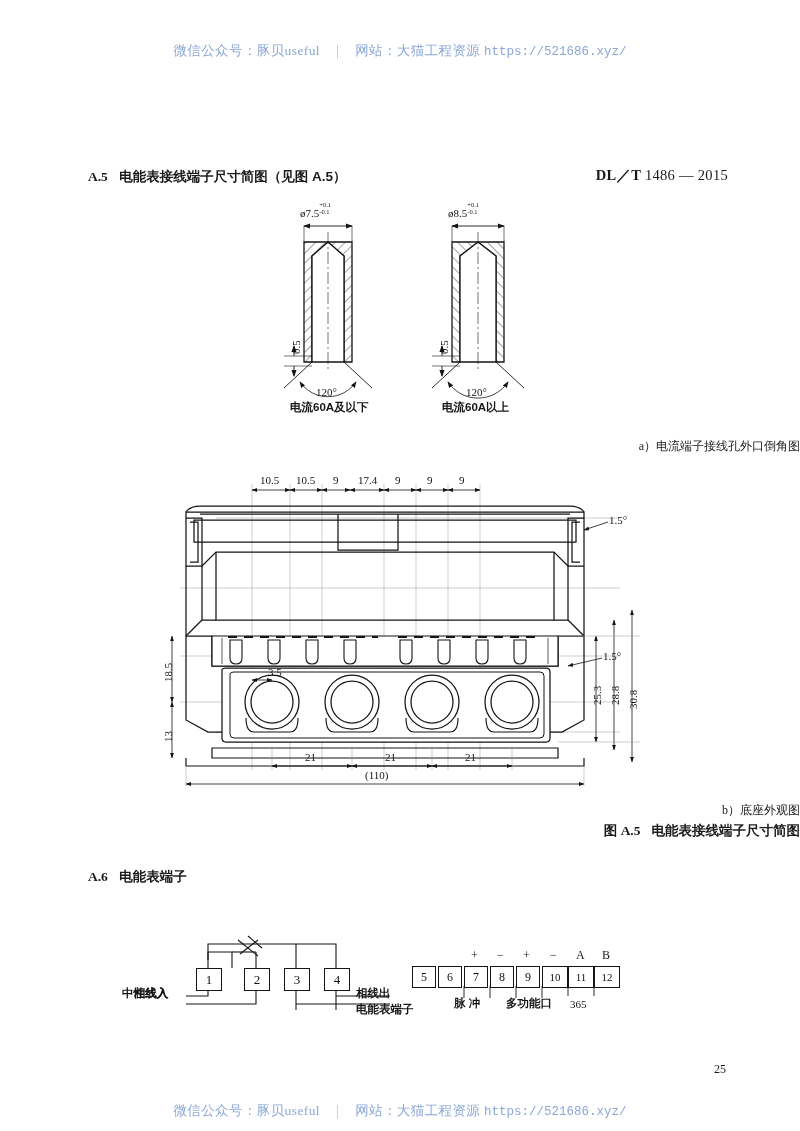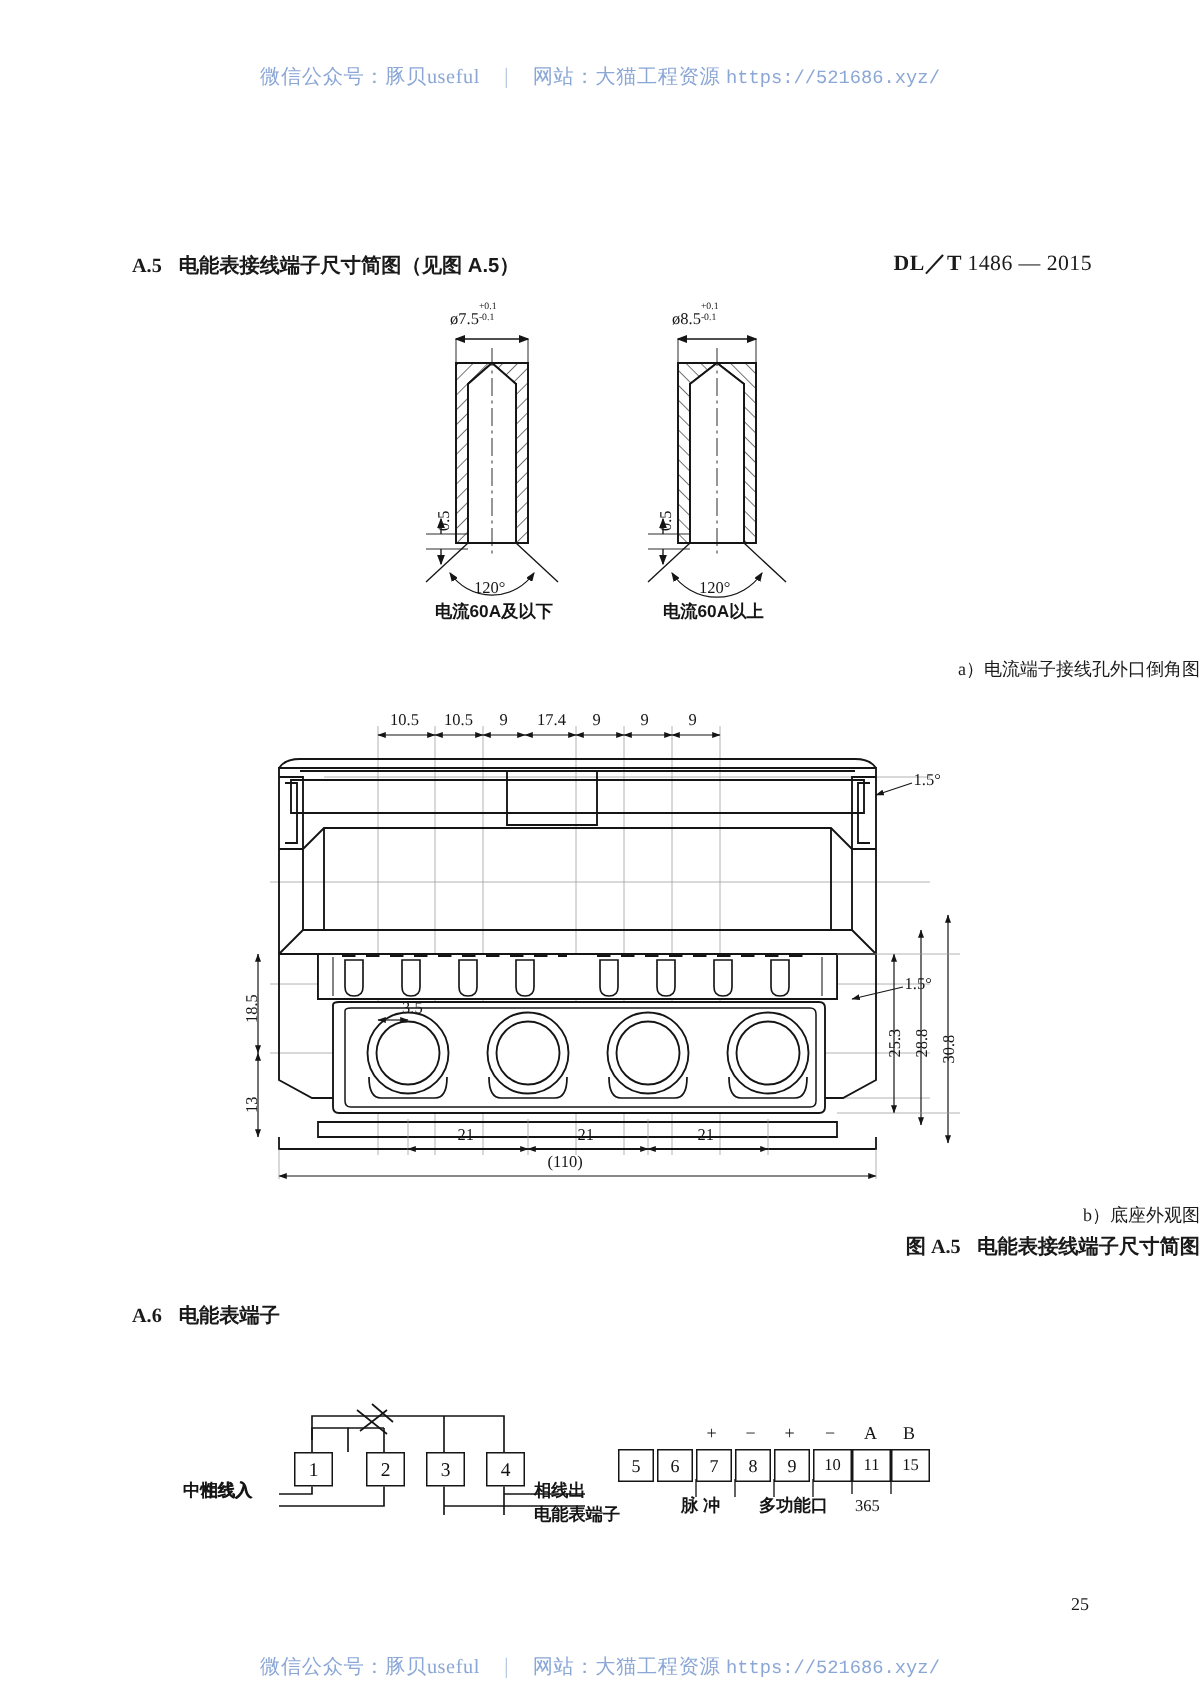--- a/index.html
+++ b/index.html
@@ -435,21 +435,21 @@
     <div class="lbl cn" style="left:180px;top:56px;">相线出</div>
     <div class="lbl cn" style="left:180px;top:72px;">电能表端子</div>
 
     <div class="term-box" style="left:236px;top:36px;width:22px;height:20px;line-height:20px;font-size:12px;">5</div>
     <div class="term-box" style="left:262px;top:36px;width:22px;height:20px;line-height:20px;font-size:12px;">6</div>
     <div class="term-box" style="left:288px;top:36px;width:22px;height:20px;line-height:20px;font-size:12px;">7</div>
     <div class="term-box" style="left:314px;top:36px;width:22px;height:20px;line-height:20px;font-size:12px;">8</div>
     <div class="term-box" style="left:340px;top:36px;width:22px;height:20px;line-height:20px;font-size:12px;">9</div>
     <div class="term-box" style="left:366px;top:36px;width:24px;height:20px;line-height:20px;font-size:11px;">10</div>
     <div class="term-box" style="left:392px;top:36px;width:24px;height:20px;line-height:20px;font-size:11px;">11</div>
-    <div class="term-box" style="left:418px;top:36px;width:24px;height:20px;line-height:20px;font-size:11px;">15</div>
+    <div class="term-box" style="left:418px;top:36px;width:24px;height:20px;line-height:20px;font-size:11px;">12</div>
 
     <div class="lbl" style="left:295px;top:18px;font-size:12px;">+</div>
     <div class="lbl" style="left:321px;top:18px;font-size:12px;">−</div>
     <div class="lbl" style="left:347px;top:18px;font-size:12px;">+</div>
     <div class="lbl" style="left:374px;top:18px;font-size:12px;">−</div>
     <div class="lbl" style="left:400px;top:18px;font-size:12px;">A</div>
     <div class="lbl" style="left:426px;top:18px;font-size:12px;">B</div>
 
     <div class="lbl cn" style="left:278px;top:66px;">脉 冲</div>
     <div class="lbl cn" style="left:330px;top:66px;">多功能口</div>

